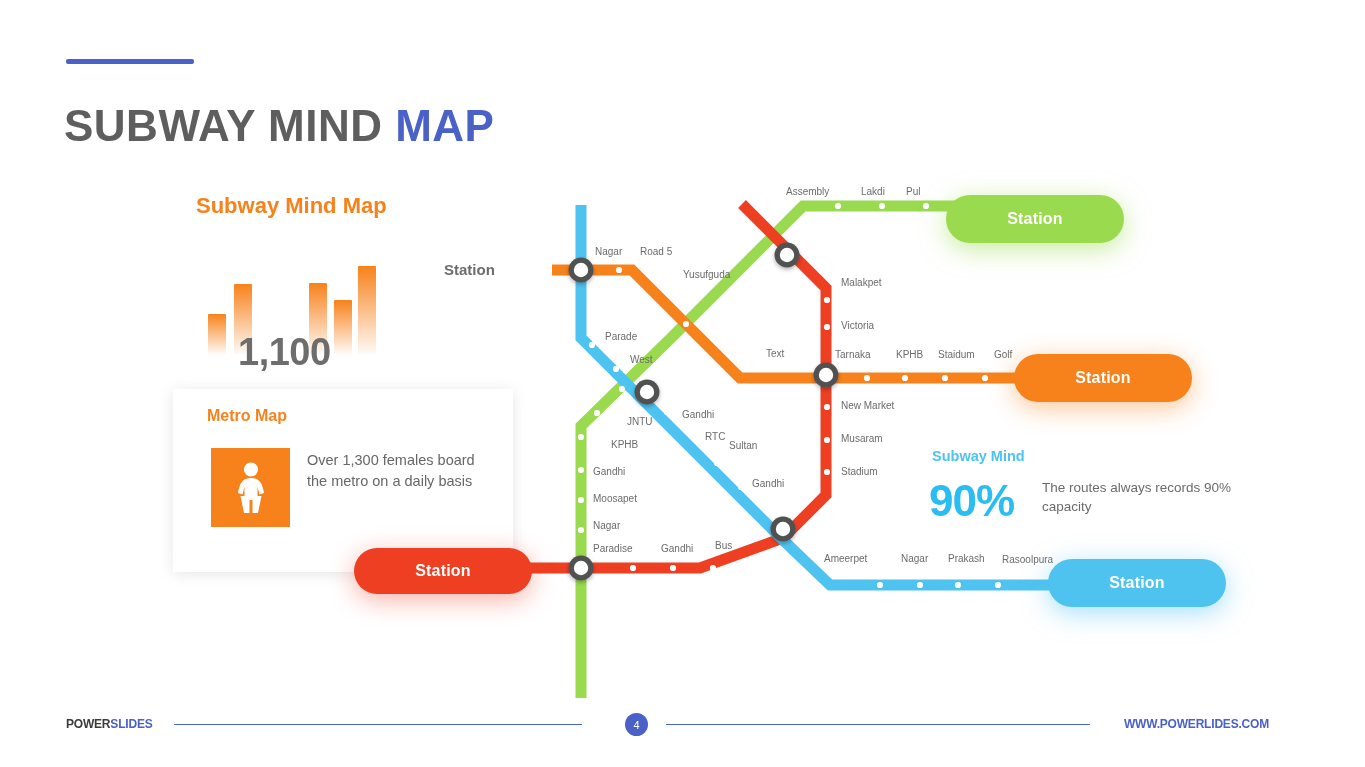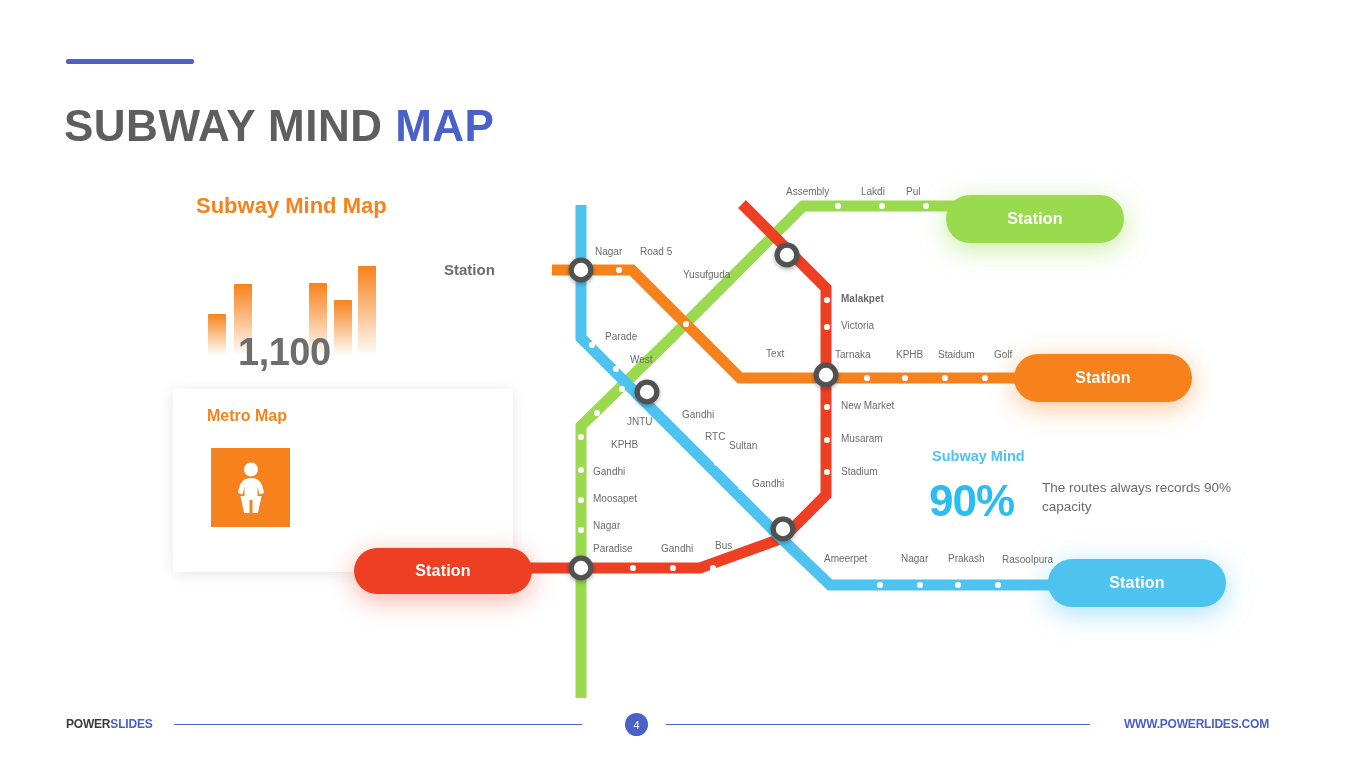--- a/index.html
+++ b/index.html
@@ -261,20 +261,21 @@
 <div id="station-label-left">Station</div>
 
 <div id="metro-card">
   <div id="metro-card-title">Metro Map</div>
   <div id="metro-icon-box">
     <svg width="40" height="52" viewBox="0 0 40 52" aria-hidden="true">
       <circle cx="20" cy="7.5" r="7" fill="#ffffff"></circle>
       <path d="M20 16 C12 16 8.5 21 7 31 L11.5 32.5 L13.5 25 L13.5 34 L9.5 34 L13 51 L18.5 51 L18.5 38 L21.5 38 L21.5 51 L27 51 L30.5 34 L26.5 34 L26.5 25 L28.5 32.5 L33 31 C31.5 21 28 16 20 16 Z" fill="#ffffff"></path>
     </svg>
   </div>
+  <div id="metro-card-text">Over 1,300 females board the metro on a daily basis</div>
 </div>
 
 <div id="map-area">
   <svg id="map-svg" width="1365" height="767" viewBox="0 0 1365 767">
       <defs>
         <filter id="nodeShadow" x="-60%" y="-60%" width="220%" height="220%">
           <feDropShadow dx="0" dy="2" stdDeviation="2.2" flood-color="#000" flood-opacity="0.30"></feDropShadow>
         </filter>
       </defs>
       <path d="M 1030 206 L 803 206 L 670 339 L 581 426 L 581 698" stroke="#9ada4e" stroke-width="11" fill="none" stroke-linecap="butt" stroke-linejoin="miter"></path>
@@ -343,21 +344,21 @@
     </svg>
 </div>
 
 <div id="map-labels-layer">
     <div class="map-label" style="left: 786px; top: 186px;">Assembly</div>
     <div class="map-label" style="left: 861px; top: 186px;">Lakdi</div>
     <div class="map-label" style="left: 906px; top: 186px;">Pul</div>
     <div class="map-label" style="left: 595px; top: 246px;">Nagar</div>
     <div class="map-label" style="left: 640px; top: 246px;">Road 5</div>
     <div class="map-label" style="left: 683px; top: 269px;">Yusufguda</div>
-    <div class="map-label" style="left: 841px; top: 293px; font-weight: bold;">Malakpet</div>
+    <div class="map-label" style="left: 841px; top: 277px;">Malakpet</div>
     <div class="map-label" style="left: 841px; top: 320px;">Victoria</div>
     <div class="map-label" style="left: 605px; top: 331px;">Parade</div>
     <div class="map-label" style="left: 630px; top: 354px;">West</div>
     <div class="map-label" style="left: 766px; top: 348px;">Text</div>
     <div class="map-label" style="left: 835px; top: 349px;">Tarnaka</div>
     <div class="map-label" style="left: 896px; top: 349px;">KPHB</div>
     <div class="map-label" style="left: 938px; top: 349px;">Staidum</div>
     <div class="map-label" style="left: 994px; top: 349px;">Golf</div>
     <div class="map-label" style="left: 841px; top: 400px;">New Market</div>
     <div class="map-label" style="left: 682px; top: 409px;">Gandhi</div>

